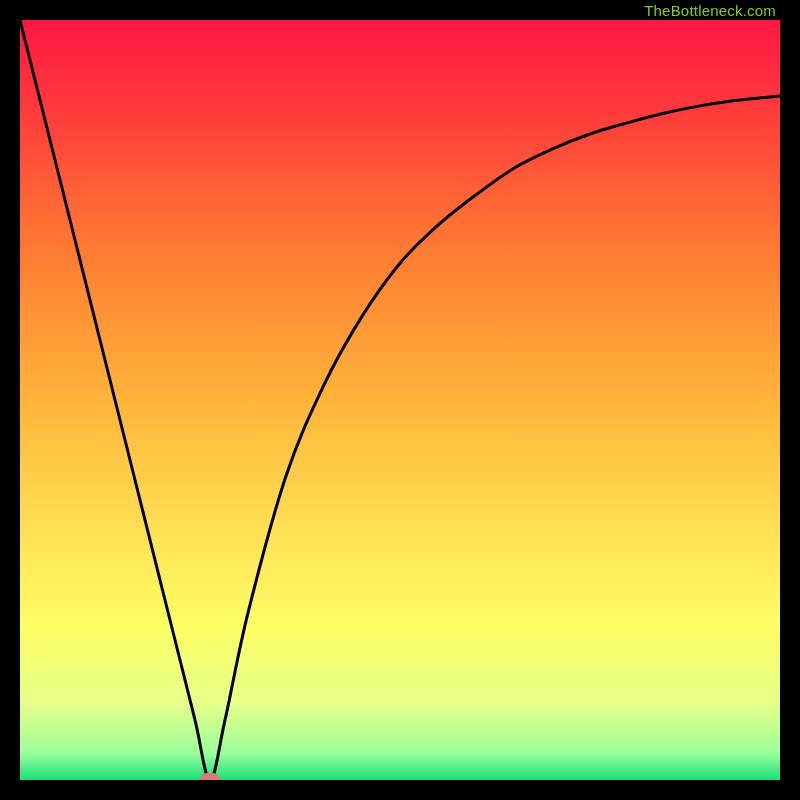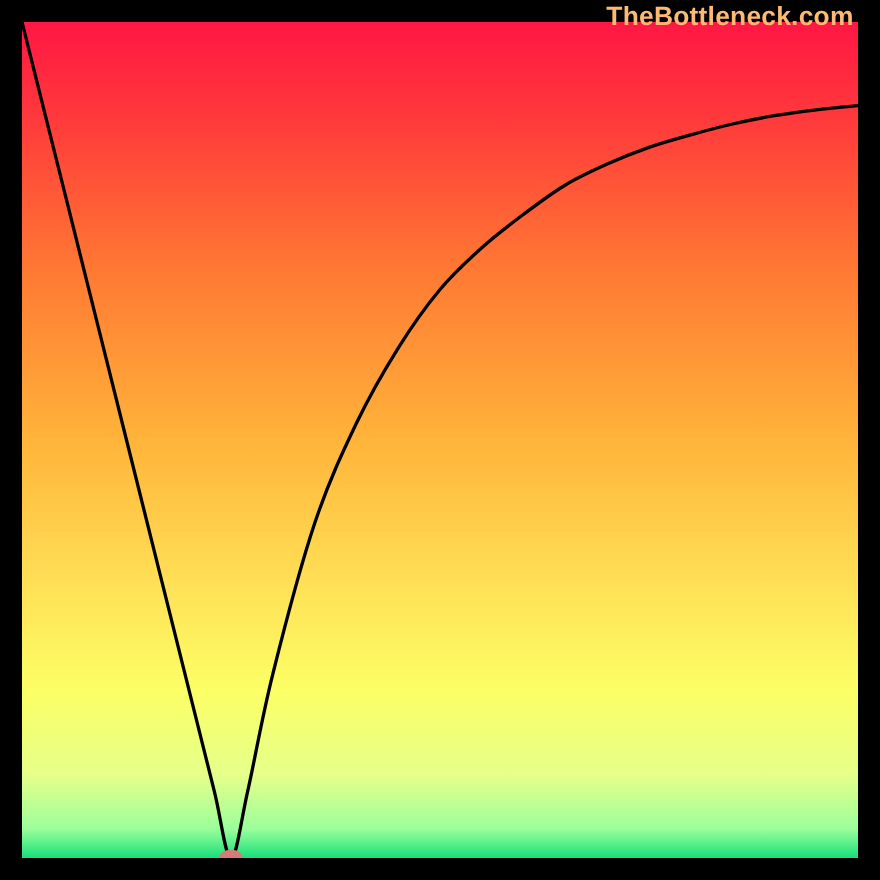--- a/index.html
+++ b/index.html
@@ -23,23 +23,23 @@
     position: absolute;
     left: 0;
     top: 0;
     width: 760px;
     height: 760px;
   }
   .watermark {
     position: absolute;
     top: 2px;
     right: 24px;
-    color: #fdba74;
-    font-size: 24px;
-    font-weight: 700;
+    color: #84cc16;
+    font-size: 15px;
+    font-weight: 400;
     letter-spacing: 0.2px;
     user-select: none;
   }
   svg { display: block; }
 </style>
 </head>
 <body>
 
 <div class="frame">
   <svg class="plot-area" viewBox="0 0 760 760">

